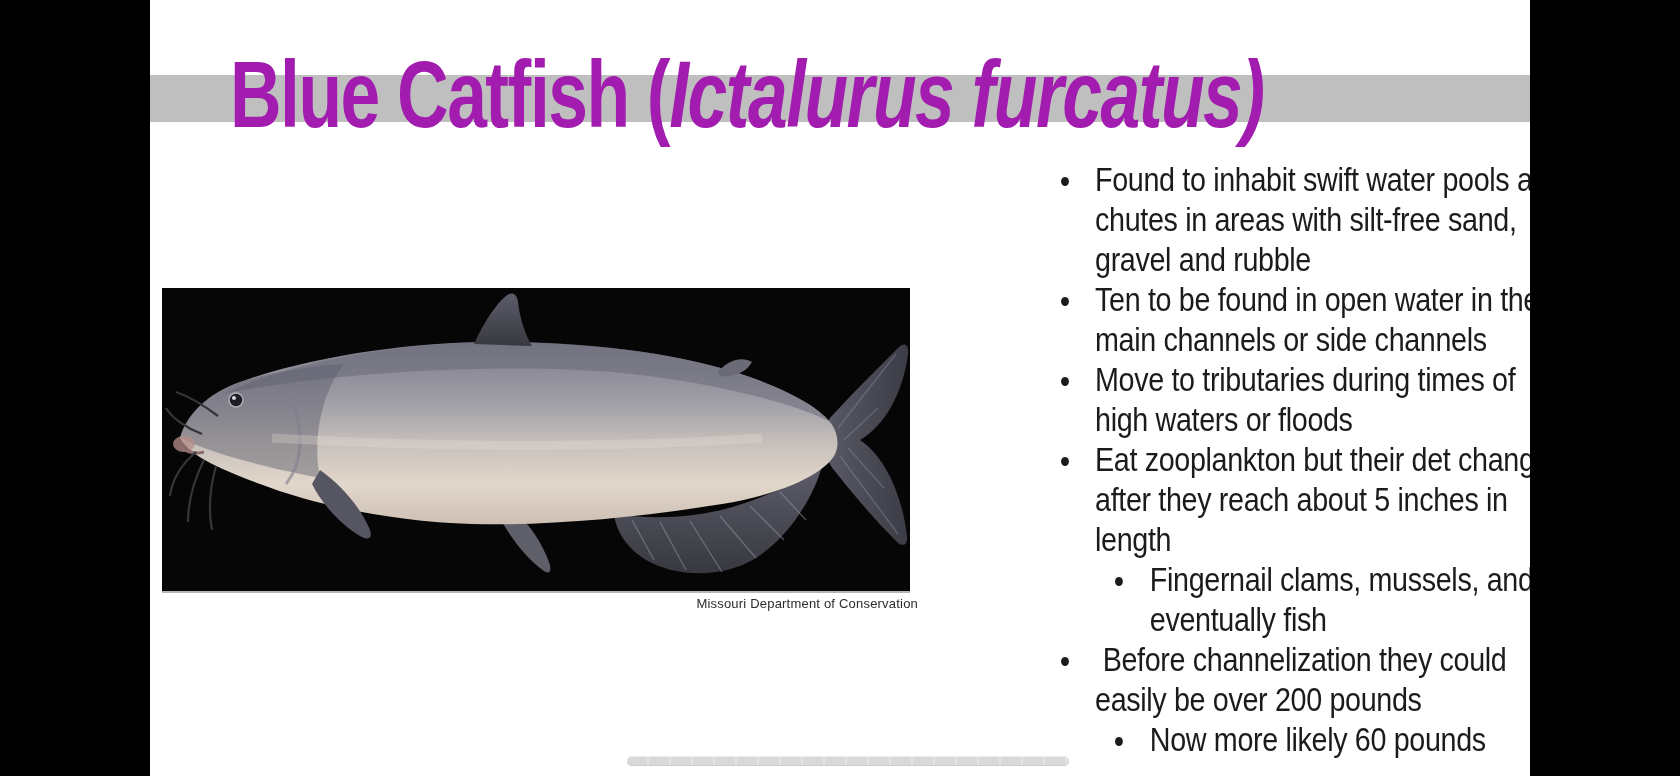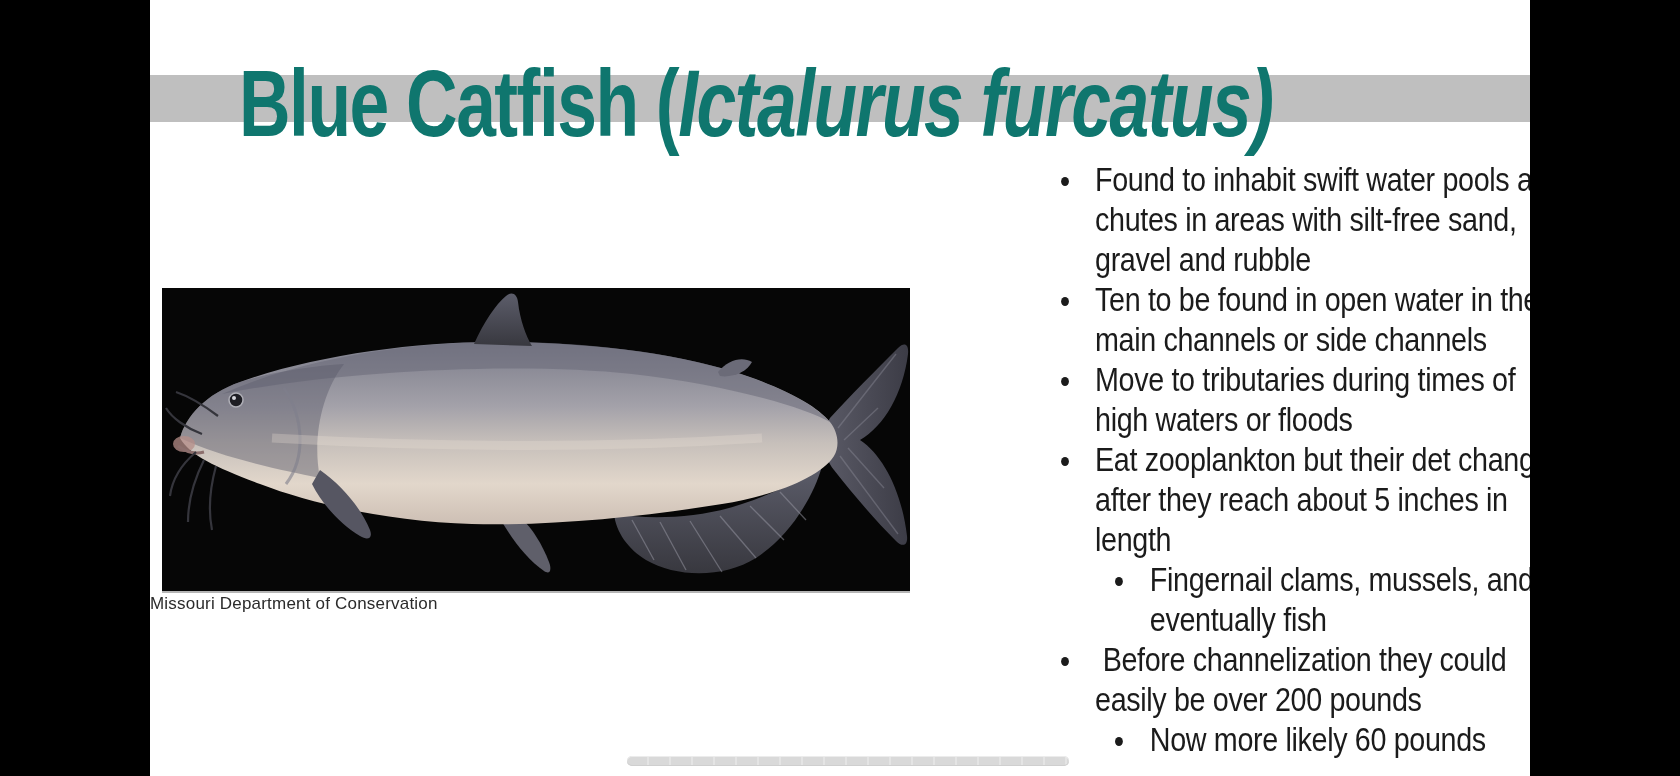--- a/index.html
+++ b/index.html
@@ -11,22 +11,22 @@
   .letterbox { position:absolute; top:0; height:776px; width:150px; background:#000; z-index:30; }
   .letterbox.left  { left:0; }
   .letterbox.right { left:1530px; }
 
   .slide { position:absolute; left:150px; top:0; width:1380px; height:776px; background:#fff; }
 
   .title-band { position:absolute; left:0; top:75px; width:1380px; height:47px; background:#bfbfbf; z-index:1; }
 
   .slide-title {
     position:absolute; left:80px; top:48px; z-index:2;
-    margin:9px; font-size:94px; line-height:94px; font-weight:bold;
-    color:#0f766e; white-space:pre;
+    margin:0; font-size:94px; line-height:94px; font-weight:bold;
+    color:#a21caf; white-space:pre;
   }
   .title-inner { display:inline-block; transform:scaleX(0.76); transform-origin:0 0; letter-spacing:-2px; }
   .title-species { font-style:italic; }
   .title-paren { font-style:italic; }
 
   
   .bullets {
     position:absolute; left:905px; top:160px; z-index:2;
     transform:scaleX(0.87); transform-origin:0 0;
     list-style:none; margin:0; padding:0;
@@ -44,22 +44,22 @@
   .bullet-line { white-space:pre; }
 
   
   .fish-box {
     position:absolute; left:12px; top:288px; width:748px; height:303px;
     background:#060606; z-index:5; border-bottom:2px solid #b5b5b5;
   }
   .fish-box svg { display:block; width:748px; height:303px; }
 
   .photo-caption {
-    position:absolute; left:0; top:597px; width:748px; z-index:5;
-    text-align:left; font-size:17px; line-height:14px; color:#2b2b2b; letter-spacing:0.2px;
+    position:absolute; left:20px; top:597px; width:748px; z-index:5;
+    text-align:right; font-size:13px; line-height:14px; color:#2b2b2b; letter-spacing:0.2px;
   }
 
   
   .scrubber {
     position:absolute; left:477px; top:756px; width:442px; height:10px; z-index:6;
     border-radius:5px;
     background:repeating-linear-gradient(90deg,#d9d9d9 0 20px,#e4e4e4 20px 22px);
     box-shadow:inset 0 1px 0 #ececec, inset 0 -1px 0 #cfcfcf;
   }
 </style>

